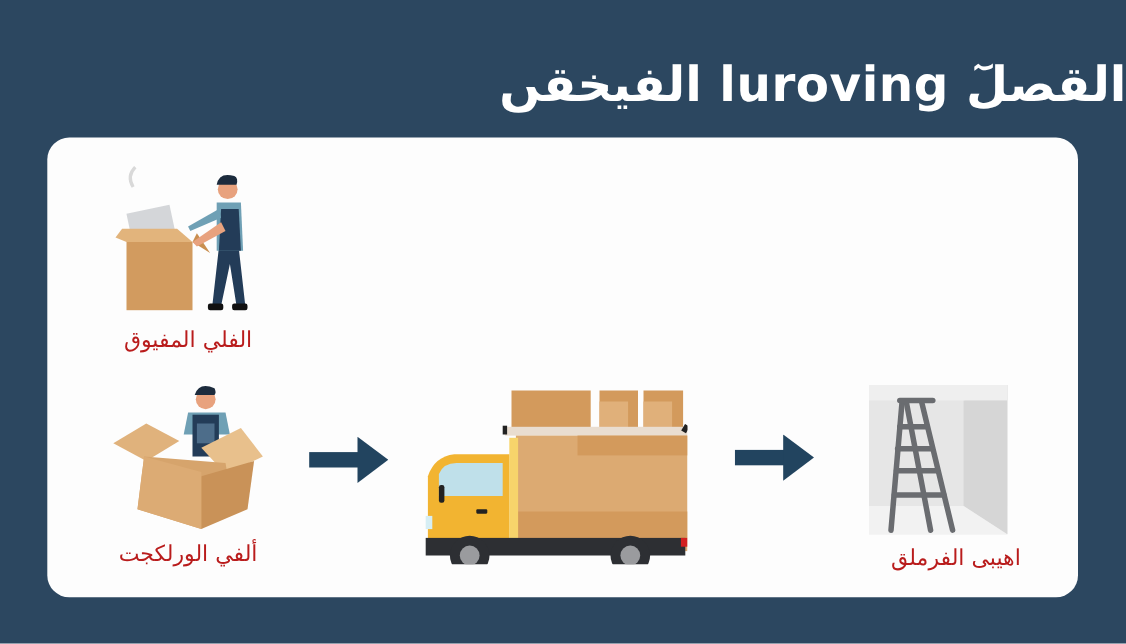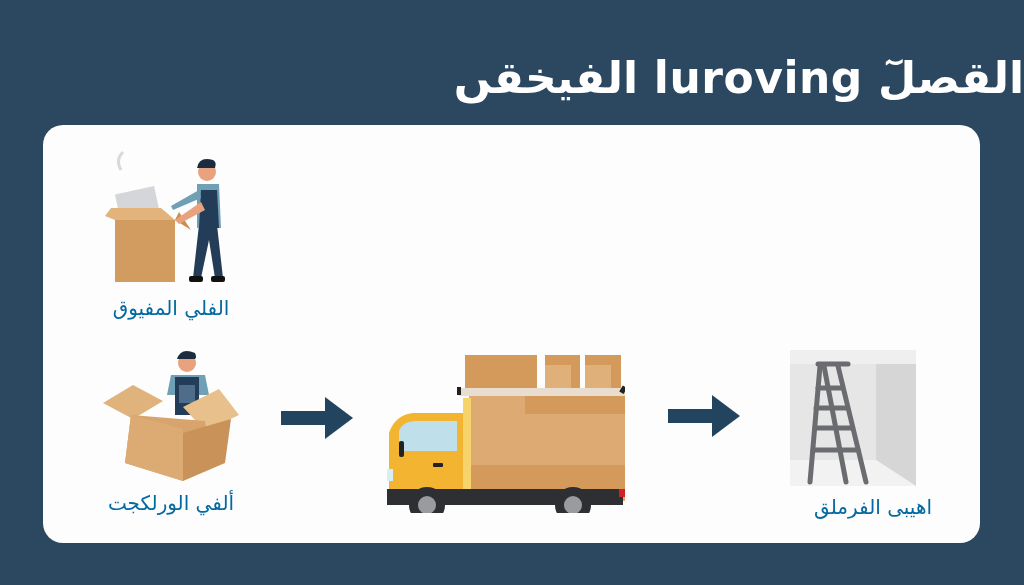--- a/index.html
+++ b/index.html
@@ -15,21 +15,21 @@
       font-size: 44px; font-weight: bold; line-height: 64px;
       direction: rtl; letter-spacing: 0.5px;
     }
     .card {
       position: absolute; left: 43px; top: 125px;
       width: 937px; height: 418px;
       background: #fdfdfd; border-radius: 20px;
     }
     .step { position: absolute; }
     .label {
-      position: absolute; color: #0369a1;
+      position: absolute; color: #b91c1c;
       font-size: 20px; line-height: 26px; white-space: nowrap;
       direction: rtl; text-align: center;
     }
     svg { display: block; position: absolute; }
   </style>
 </head>
 <body>
 
 <div class="title">القصلٓ luroving الفيخقں</div>
 
@@ -133,16 +133,16 @@
         <line x1="30" y1="16" x2="20" y2="132"></line>
         <line x1="48" y1="16" x2="76" y2="132"></line>
         <line x1="34" y1="16" x2="56" y2="132"></line>
         <line x1="28" y1="14" x2="58" y2="14"></line>
         <line x1="28" y1="38" x2="52" y2="38"></line>
         <line x1="26" y1="58" x2="56" y2="58"></line>
         <line x1="25" y1="78" x2="62" y2="78"></line>
         <line x1="23" y1="100" x2="68" y2="100"></line>
       </g>
     </svg>
-    <div class="label" style="left:4px; top:144px; width:150px;text-align:right;">اهيبى الفرملق</div>
+    <div class="label" style="left:16px; top:144px; width:150px;">اهيبى الفرملق</div>
   </div>
 
 </div>
 
 </body></html>

